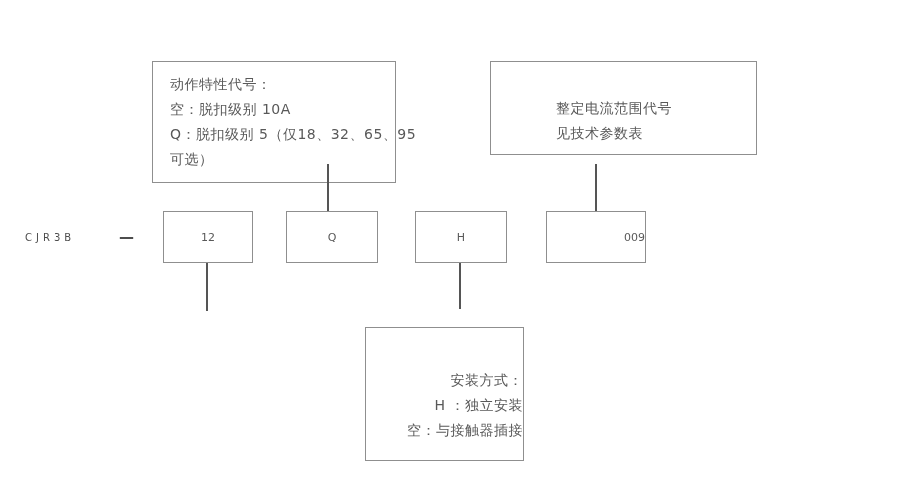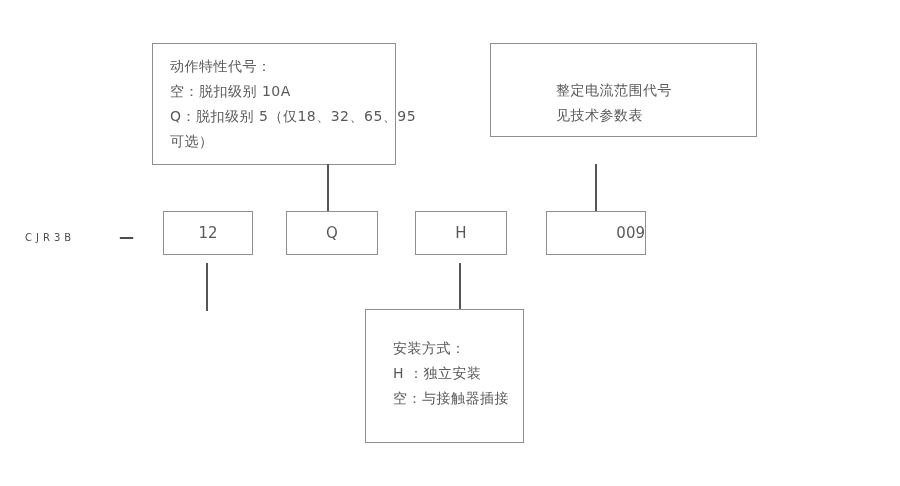--- a/index.html
+++ b/index.html
@@ -14,40 +14,41 @@
     height: 486px;
     background: var(--background, #ffffff);
     color: var(--text, #595959);
     font-size: 14px;
     overflow: hidden;
   }
   .callout {
     position: absolute;
     border: 1.5px solid var(--border, #8f8f8f);
     background: var(--background, #ffffff);
+    margin-top: 18px;
   }
   .tline {
     line-height: 25px;
     white-space: nowrap;
     letter-spacing: 0.5px;
   }
   .box-tl { left: 152px; top: 43px;  width: 244px; height: 122px; padding: 10px 0 0 17px; }
   .box-tr { left: 490px; top: 43px;  width: 267px; height: 94px; padding: 34px 0 0 65px; }
   .box-bl { left: 63px;  top: 311px; width: 184px; height: 117px; padding: 31px 0 0 22px; }
-  .box-bm { left: 365px; top: 309px; width: 159px; height: 134px; padding: 26px 0 0 27px; }
+  .box-bm { left: 365px; top: 309px; width: 159px; height: 134px; padding: 40px 0 0 27px; text-align: right; }
   .code-box {
     position: absolute;
     top: 211px;
-    height: 44px;
+    height: 52px;
     border: 1.5px solid var(--border, #8f8f8f);
     background: var(--background, #ffffff);
     display: flex;
     align-items: center;
     justify-content: center;
-    font-size: 15px;
+    font-size: 11px;
     color: var(--text, #595959);
   }
   .cb-12  { left: 163px; width: 90px; }
   .cb-q   { left: 286px; width: 92px; }
   .cb-h   { left: 415px; width: 92px; }
   .cb-009 { left: 546px; width: 100px; justify-content: flex-end; }
   .vline {
     position: absolute;
     width: 2px;
     background: var(--connector, #555555);

